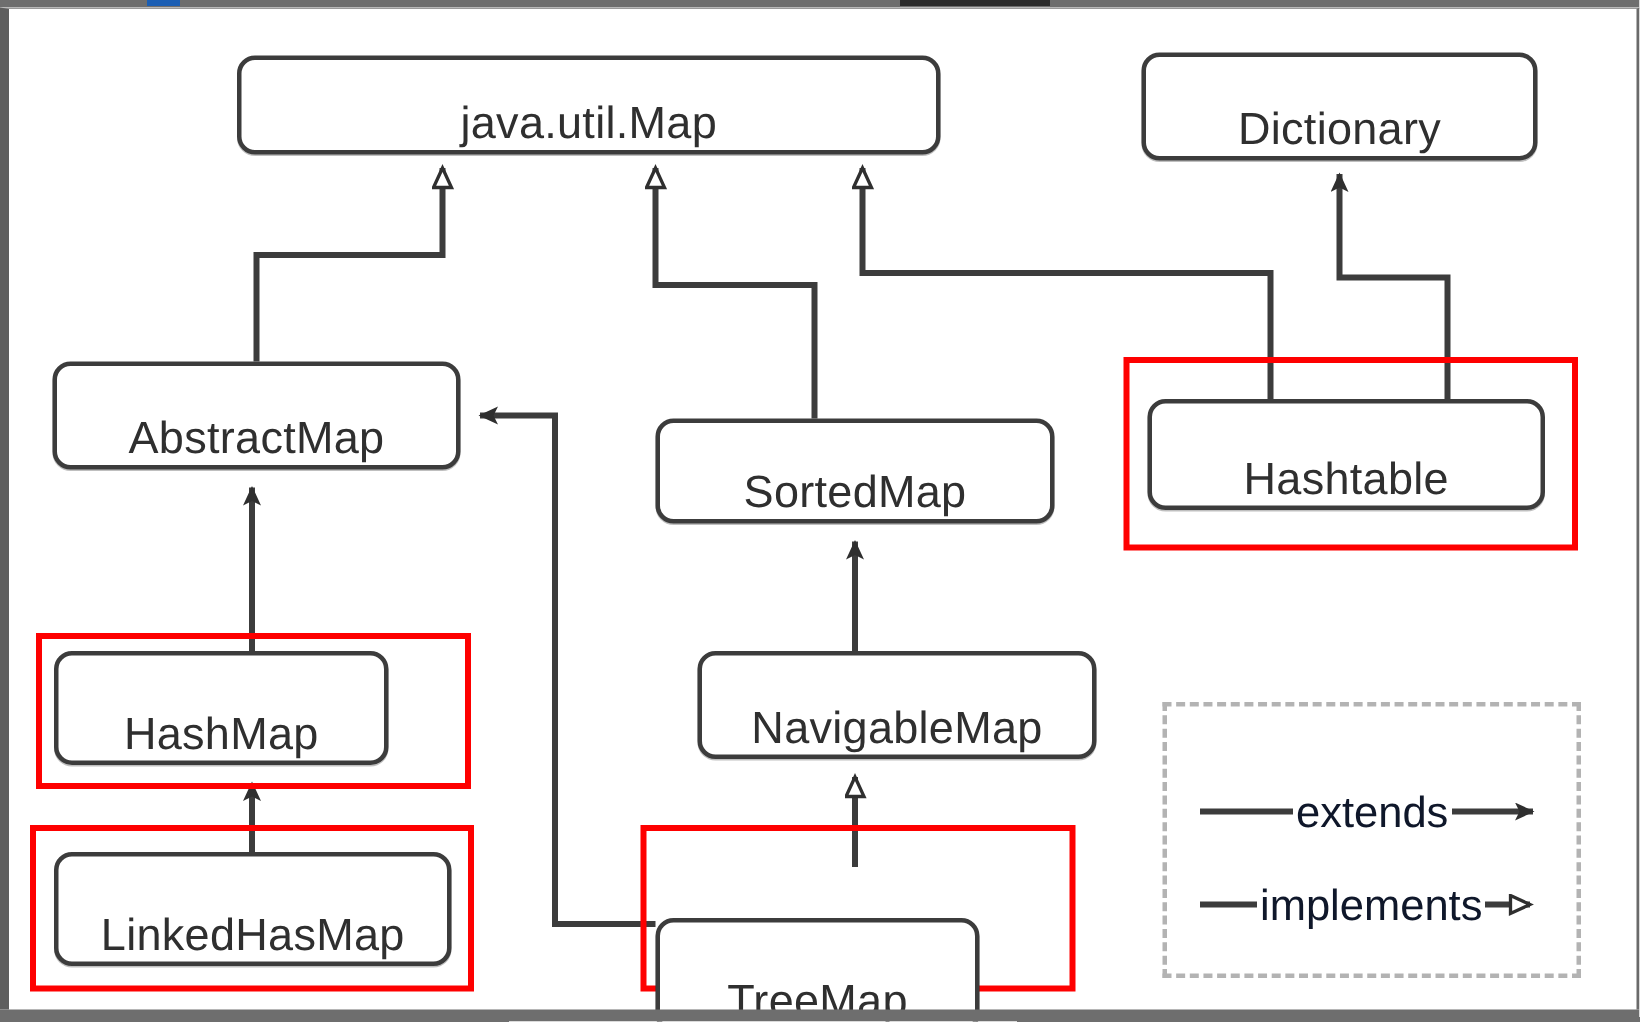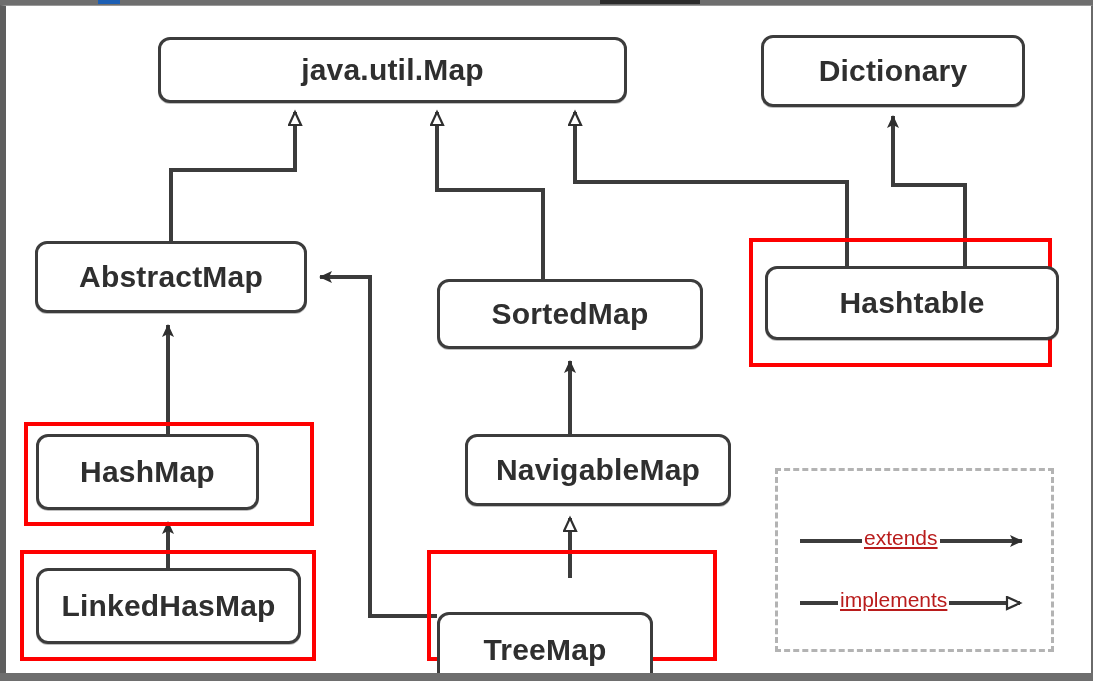--- a/index.html
+++ b/index.html
@@ -42,39 +42,39 @@
     text-align:center;white-space:nowrap;
   }
 
   svg#wires{position:absolute;left:0;top:0;width:1093px;height:681px;pointer-events:none;}
 
   .node{
     position:absolute;box-sizing:border-box;
     background:#ffffff;
     border:3px solid #3c3c3c;
     border-radius:12px;
-    display:flex;align-items:center;justify-content:center;
+    display:flex;align-items:flex-end;justify-content:center;
     color:#2f2f2f;
-    font-weight:700;
+    font-weight:400;
     letter-spacing:0.2px;
     box-shadow:0 1px 0 rgba(0,0,0,.25);
   }
   .hl{
     position:absolute;box-sizing:border-box;
     border:4px solid #fe0000;
     background:transparent;
   }
   #legend{
     position:absolute;box-sizing:border-box;
     border:3px dashed #b3b3b3;
     background:transparent;
   }
   .legend-label{
-    position:absolute;color:#b91c1c;background:#ffffff;
-    font-size:21px;white-space:nowrap;padding:0 2px;text-decoration:underline;
+    position:absolute;color:#0f172a;background:#ffffff;
+    font-size:29px;white-space:nowrap;padding:0 2px;
   }
 </style>
 </head>
 <body>
 
 <div id="frame">
 
   <div id="top-chrome">
     <span class="blue-frag"></span>
     <span class="dark-frag"></span>
@@ -132,21 +132,21 @@
   </div>
 
   <div class="node" style="left:35px;top:241px;width:272px;height:72px;">
     <span style="font-size:30px;">AbstractMap</span>
   </div>
 
   <div class="node" style="left:437px;top:279px;width:266px;height:70px;">
     <span style="font-size:30px;">SortedMap</span>
   </div>
 
-  <div class="node" style="left:765px;top:266px;width:294px;height:74px;">
+  <div class="node" style="left:765px;top:266px;width:265px;height:74px;">
     <span style="font-size:30px;">Hashtable</span>
   </div>
 
   <div class="node" style="left:36px;top:434px;width:223px;height:76px;">
     <span style="font-size:30px;">HashMap</span>
   </div>
 
   <div class="node" style="left:437px;top:434px;width:266px;height:72px;margin-left:28px;">
     <span style="font-size:30px;">NavigableMap</span>
   </div>

